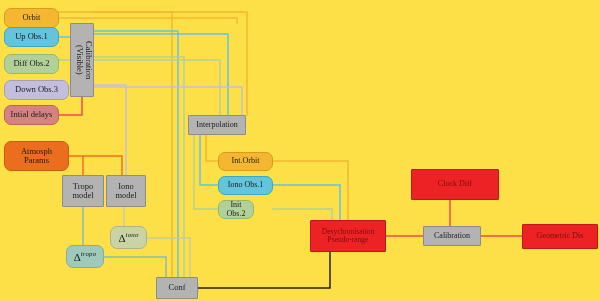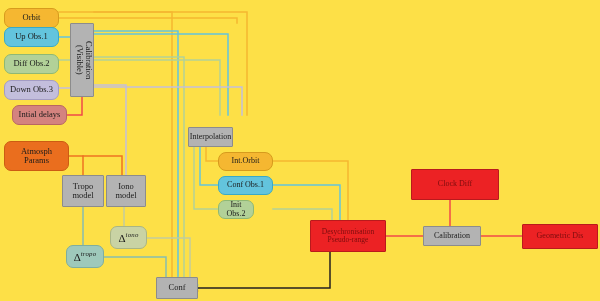--- a/index.html
+++ b/index.html
@@ -105,24 +105,24 @@
   <div id="node-layer">
       <div class="node rounded" style="left: 4px; top: 8px; width: 55px; height: 20px; background: rgb(245, 183, 49); border-color: rgb(215, 155, 29); font-size: 8.5px; color: rgb(27, 27, 27);">
         <span class="node-label">Orbit</span>
       </div>
       <div class="node rounded" style="left: 4px; top: 27px; width: 55px; height: 20px; background: rgb(99, 196, 221); border-color: rgb(58, 169, 198); font-size: 8.5px; color: rgb(27, 27, 27);">
         <span class="node-label">Up Obs.1</span>
       </div>
       <div class="node rounded" style="left: 4px; top: 54px; width: 55px; height: 20px; background: rgb(178, 209, 152); border-color: rgb(143, 184, 115); font-size: 8.5px; color: rgb(27, 27, 27);">
         <span class="node-label">Diff Obs.2</span>
       </div>
-      <div class="node rounded" style="left: 4px; top: 80px; width: 55px; height: 20px; background: rgb(195, 190, 220); border-color: rgb(163, 156, 196); font-size: 8.5px; color: rgb(27, 27, 27);">
+      <div class="node rounded" style="left: 4px; top: 80px; width: 65px; height: 20px; background: rgb(195, 190, 220); border-color: rgb(163, 156, 196); font-size: 8.5px; color: rgb(27, 27, 27);">
         <span class="node-label">Down Obs.3</span>
       </div>
-      <div class="node rounded" style="left: 4px; top: 105px; width: 55px; height: 20px; background: rgb(212, 131, 127); border-color: rgb(185, 102, 98); font-size: 8.5px; color: rgb(27, 27, 27); margin-left: 8px;">
+      <div class="node rounded" style="left: 4px; top: 105px; width: 55px; height: 20px; background: rgb(212, 131, 127); border-color: rgb(185, 102, 98); font-size: 8.5px; color: rgb(27, 27, 27);">
         <span class="node-label">Intial delays</span>
       </div>
       <div class="node rounded" style="left: 4px; top: 141px; width: 65px; height: 30px; background: rgb(234, 110, 30); border-color: rgb(204, 92, 18); font-size: 8.5px; color: rgb(27, 27, 27);">
         <span class="node-label">Atmosph
 Params</span>
       </div>
       <div class="node rounded vert-text rect" style="left: 70px; top: 23px; width: 24px; height: 74px; background: rgb(179, 179, 179); border-color: rgb(140, 140, 140); font-size: 8.5px; color: rgb(27, 27, 27);">
         <span class="node-label">Calibration
 (Visible)</span>
       </div>
@@ -136,28 +136,28 @@
       </div>
       <div class="node rounded delta-node" style="left: 110px; top: 226px; width: 37px; height: 23px; background: rgb(201, 211, 164); border-color: rgb(169, 181, 132); font-size: 11px; color: rgb(27, 27, 27);">
         <span class="node-label">Δ<span class="sup">iono</span></span>
       </div>
       <div class="node rounded delta-node" style="left: 66px; top: 245px; width: 38px; height: 23px; background: rgb(158, 201, 187); border-color: rgb(127, 174, 158); font-size: 11px; color: rgb(27, 27, 27);">
         <span class="node-label">Δ<span class="sup">tropo</span></span>
       </div>
       <div class="node rect" style="left: 156px; top: 277px; width: 42px; height: 22px; background: rgb(179, 179, 179); border-color: rgb(140, 140, 140); font-size: 8.5px; color: rgb(27, 27, 27);">
         <span class="node-label">Conf</span>
       </div>
-      <div class="node rect" style="left: 188px; top: 127px; width: 45px; height: 20px; background: rgb(179, 179, 179); border-color: rgb(140, 140, 140); font-size: 8px; color: rgb(27, 27, 27);">
+      <div class="node rect" style="left: 188px; top: 115px; width: 58px; height: 20px; background: rgb(179, 179, 179); border-color: rgb(140, 140, 140); font-size: 8px; color: rgb(27, 27, 27);">
         <span class="node-label">Interpolation</span>
       </div>
-      <div class="node rounded" style="left: 218px; top: 152px; width: 55px; height: 19px; background: rgb(245, 183, 49); border-color: rgb(215, 155, 29); font-size: 8px; color: rgb(27, 27, 27); border-radius: 8px;">
+      <div class="node rounded" style="left: 218px; top: 152px; width: 55px; height: 19px; background: rgb(245, 183, 49); border-color: rgb(215, 155, 29); font-size: 8px; color: rgb(27, 27, 27);">
         <span class="node-label">Int.Orbit</span>
       </div>
       <div class="node rounded" style="left: 218px; top: 176px; width: 55px; height: 19px; background: rgb(99, 196, 221); border-color: rgb(58, 169, 198); font-size: 8px; color: rgb(27, 27, 27);">
-        <span class="node-label">Conf Obs.1</span>
+        <span class="node-label">Iono Obs.1</span>
       </div>
       <div class="node rounded" style="left: 218px; top: 200px; width: 36px; height: 19px; background: rgb(178, 209, 152); border-color: rgb(143, 184, 115); font-size: 8px; color: rgb(27, 27, 27);">
         <span class="node-label">Init Obs.2</span>
       </div>
       <div class="node rect" style="left: 310px; top: 220px; width: 76px; height: 32px; background: rgb(236, 34, 36); border-color: rgb(185, 26, 28); font-size: 7.5px; color: rgb(125, 13, 14);">
         <span class="node-label">Desychronisation
 Pseudo-range</span>
       </div>
       <div class="node rect" style="left: 411px; top: 169px; width: 88px; height: 31px; background: rgb(236, 34, 36); border-color: rgb(185, 26, 28); font-size: 8px; color: rgb(125, 13, 14);">
         <span class="node-label">Clock Diff</span>

